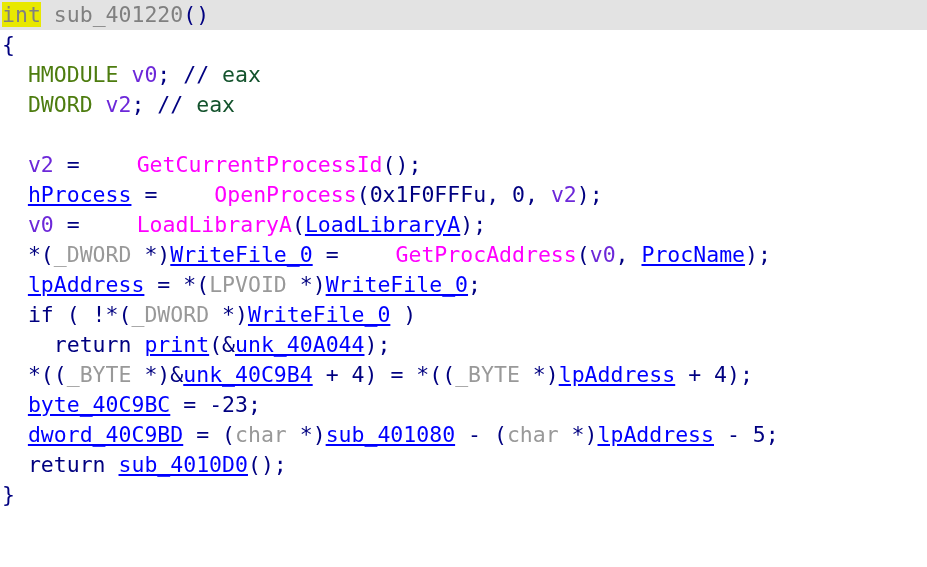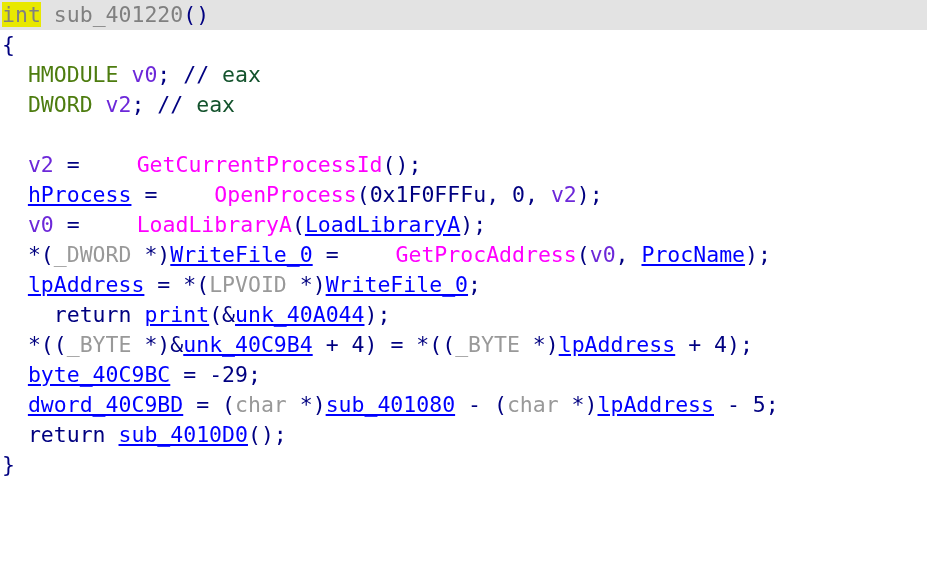--- a/index.html
+++ b/index.html
@@ -51,19 +51,20 @@
     <div class="code-line current"><span class="t-hl">int</span><span class="t-plain"> </span><span class="t-plain">sub_401220</span><span class="t-punc">()</span></div>
     <div class="code-line"><span class="t-punc">{</span></div>
     <div class="code-line"><span class="t-plain">  </span><span class="t-type">HMODULE</span><span class="t-plain"> </span><span class="t-loc">v0</span><span class="t-punc">; </span><span class="t-punc">// </span><span class="t-cmt">eax</span></div>
     <div class="code-line"><span class="t-plain">  </span><span class="t-type">DWORD</span><span class="t-plain"> </span><span class="t-loc">v2</span><span class="t-punc">; </span><span class="t-punc">// </span><span class="t-cmt">eax</span></div>
     <div class="code-line">&nbsp;</div>
     <div class="code-line"><span class="t-plain">  </span><span class="t-loc">v2</span><span class="t-op"> = </span><span class="t-func">GetCurrentProcessId</span><span class="t-punc">();</span></div>
     <div class="code-line"><span class="t-plain">  </span><span class="t-glob">hProcess</span><span class="t-op"> = </span><span class="t-func">OpenProcess</span><span class="t-punc">(</span><span class="t-num">0x1F0FFFu</span><span class="t-punc">, </span><span class="t-num">0</span><span class="t-punc">, </span><span class="t-loc">v2</span><span class="t-punc">);</span></div>
     <div class="code-line"><span class="t-plain">  </span><span class="t-loc">v0</span><span class="t-op"> = </span><span class="t-func">LoadLibraryA</span><span class="t-punc">(</span><span class="t-glob">LoadLibraryA</span><span class="t-punc">);</span></div>
     <div class="code-line"><span class="t-plain">  </span><span class="t-op">*(</span><span class="t-cast">_DWORD</span><span class="t-op"> *)</span><span class="t-glob">WriteFile_0</span><span class="t-op"> = </span><span class="t-func">GetProcAddress</span><span class="t-punc">(</span><span class="t-loc">v0</span><span class="t-punc">, </span><span class="t-glob">ProcName</span><span class="t-punc">);</span></div>
     <div class="code-line"><span class="t-plain">  </span><span class="t-glob">lpAddress</span><span class="t-op"> = </span><span class="t-op">*(</span><span class="t-cast">LPVOID</span><span class="t-op"> *)</span><span class="t-glob">WriteFile_0</span><span class="t-punc">;</span></div>
+    <div class="code-line"><span class="t-plain">  </span><span class="t-kw">if</span><span class="t-op"> ( !*(</span><span class="t-cast">_DWORD</span><span class="t-op"> *)</span><span class="t-glob">WriteFile_0</span><span class="t-punc"> )</span></div>
     <div class="code-line"><span class="t-plain">    </span><span class="t-kw">return</span><span class="t-plain"> </span><span class="t-glob">print</span><span class="t-punc">(&amp;</span><span class="t-glob">unk_40A044</span><span class="t-punc">);</span></div>
     <div class="code-line"><span class="t-plain">  </span><span class="t-op">*((</span><span class="t-cast">_BYTE</span><span class="t-op"> *)&amp;</span><span class="t-glob">unk_40C9B4</span><span class="t-op"> + </span><span class="t-num">4</span><span class="t-op">) = </span><span class="t-op">*((</span><span class="t-cast">_BYTE</span><span class="t-op"> *)</span><span class="t-glob">lpAddress</span><span class="t-op"> + </span><span class="t-num">4</span><span class="t-punc">);</span></div>
-    <div class="code-line"><span class="t-plain">  </span><span class="t-glob">byte_40C9BC</span><span class="t-op"> = </span><span class="t-num">-29</span><span class="t-punc">;</span></div>
+    <div class="code-line"><span class="t-plain">  </span><span class="t-glob">byte_40C9BC</span><span class="t-op"> = </span><span class="t-num">-23</span><span class="t-punc">;</span></div>
     <div class="code-line"><span class="t-plain">  </span><span class="t-glob">dword_40C9BD</span><span class="t-op"> = (</span><span class="t-cast">char</span><span class="t-op"> *)</span><span class="t-glob">sub_401080</span><span class="t-op"> - (</span><span class="t-cast">char</span><span class="t-op"> *)</span><span class="t-glob">lpAddress</span><span class="t-op"> - </span><span class="t-num">5</span><span class="t-punc">;</span></div>
     <div class="code-line"><span class="t-plain">  </span><span class="t-kw">return</span><span class="t-plain"> </span><span class="t-glob">sub_4010D0</span><span class="t-punc">();</span></div>
     <div class="code-line"><span class="t-punc">}</span></div>
   </div>
 
 </body></html>

